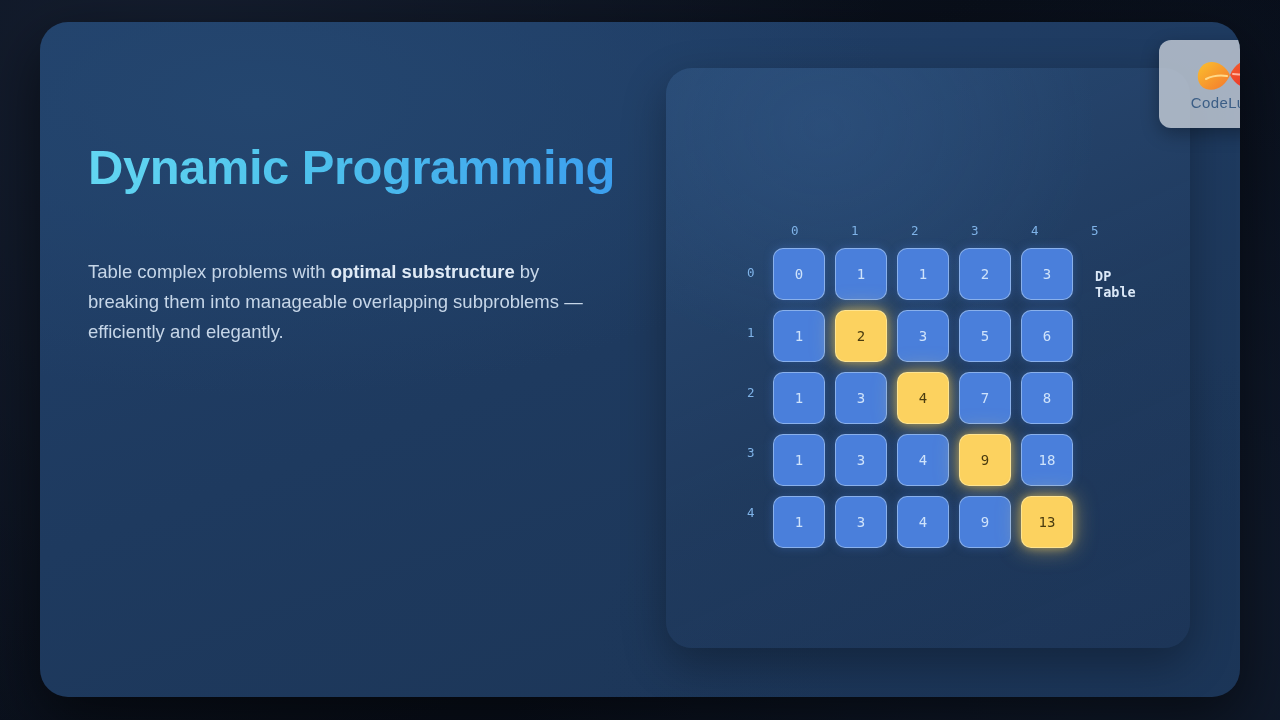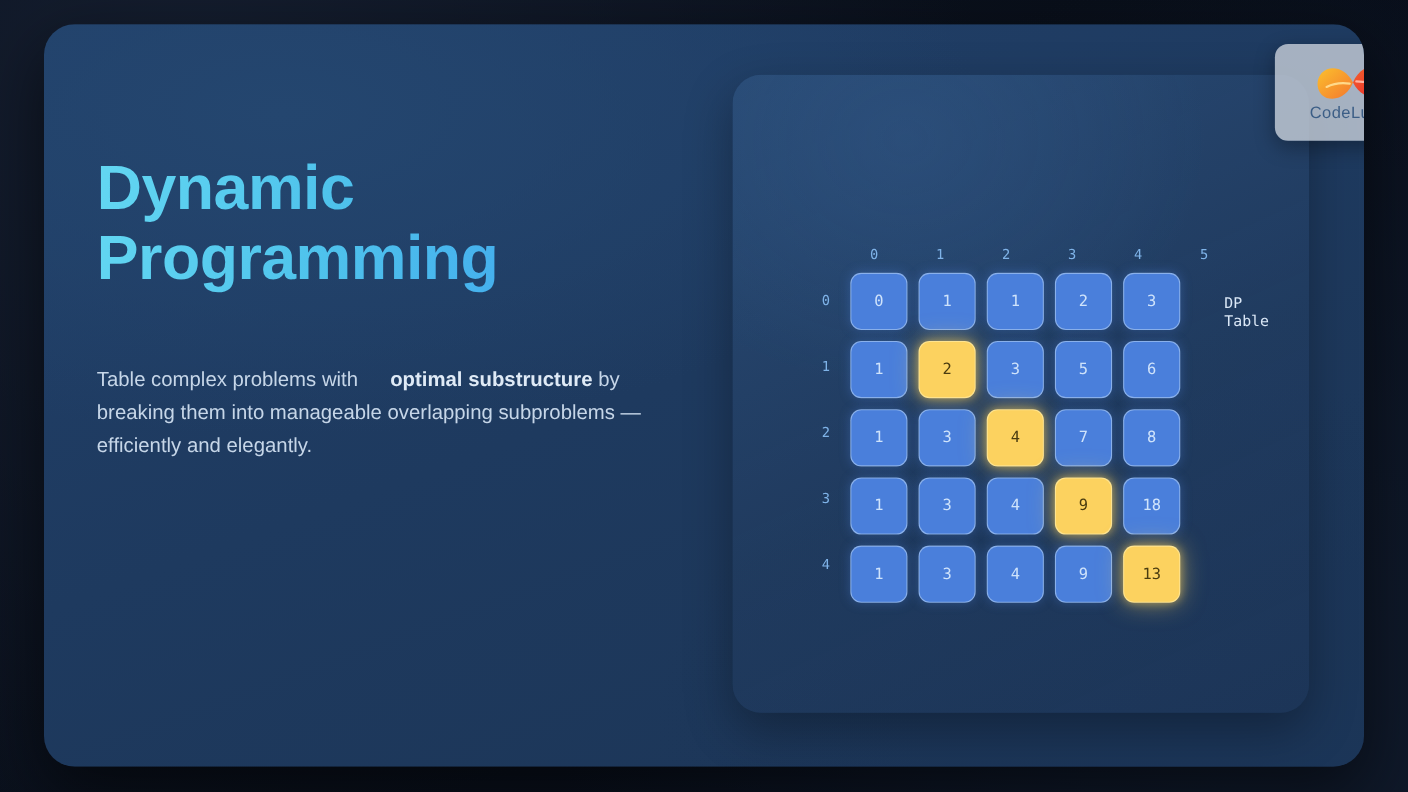--- a/index.html
+++ b/index.html
@@ -42,42 +42,41 @@
   }
 
   
   #left-col {
     position: absolute;
     left: 48px;
     top: 118px;
     width: 540px;
   }
   #page-title {
-    font-size: 57px;
+    font-size: 49px;
     line-height: 1.12;
     font-weight: bold;
     letter-spacing: -0.5px;
     margin: 0;
     background: linear-gradient(100deg, #63d7f2 0%, #4fc3ec 38%, #3b9dee 100%);
     -webkit-background-clip: text;
     background-clip: text;
     color: transparent;
     -webkit-text-fill-color: transparent;
   }
   #lead-paragraph {
     margin: 62px 0 0 0;
     width: 516px;
     font-size: 18.5px;
     line-height: 30px;
     color: #c6d6e8;
   }
   #lead-paragraph .accent {
     font-weight: bold;
     color: #dfeaf6;
-    margin-left: 24px;
   }
   #sub-paragraph {
     margin: 63px 0 0 0;
     width: 500px;
     font-size: 18px;
     line-height: 30px;
     color: #8ba6c4;
   }
 
   
@@ -157,25 +156,26 @@
     box-shadow: 0 0 10px rgba(74,127,219,.35);
   }
   .cell.highlight {
     background: #fcd25f;
     color: #4a3c10;
     border: 1px solid rgba(255,233,160,.75);
     box-shadow: 0 0 22px rgba(252,210,95,.55), 0 0 8px rgba(252,210,95,.45);
   }
   #dp-table-caption {
     position: absolute;
-    left: 366px;
+    left: 348px;
     top: 45px;
     font-family: "DejaVu Sans Mono", "Liberation Mono", monospace;
     font-size: 13.5px;
     color: #dbe8f7;
+    font-weight: bold;
   }
 
   
   #logo-badge {
     position: absolute;
     left: 1119px;
     top: 18px;
     width: 142px;
     height: 88px;
     border-radius: 12px;

